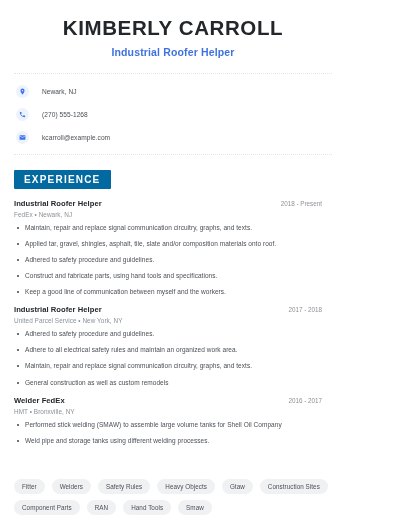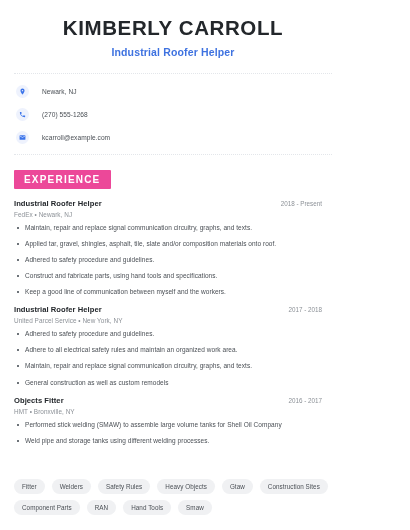--- a/index.html
+++ b/index.html
@@ -81,21 +81,21 @@
     border-top: 1px dotted #e3e6ea;
     margin-top: 4px;
   }
 
   
   .section {
     padding-top: 14px;
   }
   .section-title {
     display: inline-block;
-    background: #ec4899;
+    background: #0369a1;
     color: #ffffff;
     font-size: 10px;
     font-weight: bold;
     letter-spacing: 1.2px;
     padding: 4px 11px 4px 10px;
     border-radius: 1px;
   }
 
   
   .entries { padding-top: 10px; }
@@ -238,21 +238,21 @@
         <ul class="bullets">
           <li>Adhered to safety procedure and guidelines.</li>
           <li>Adhere to all electrical safety rules and maintain an organized work area.</li>
           <li>Maintain, repair and replace signal communication circuitry, graphs, and texts.</li>
           <li>General construction as well as custom remodels</li>
         </ul>
       </div>
 
       <div class="entry">
         <div class="entry-head">
-          <span class="entry-title">Objects Fitter</span>
+          <span class="entry-title">Welder FedEx</span>
           <span class="entry-dates">2016 - 2017</span>
         </div>
         <div class="entry-sub">HMT • Bronxville, NY</div>
         <ul class="bullets">
           <li>Performed stick welding (SMAW) to assemble large volume tanks for Shell Oil Company</li>
           <li>Weld pipe and storage tanks using different welding processes.</li>
         </ul>
       </div>
 
     </div>

